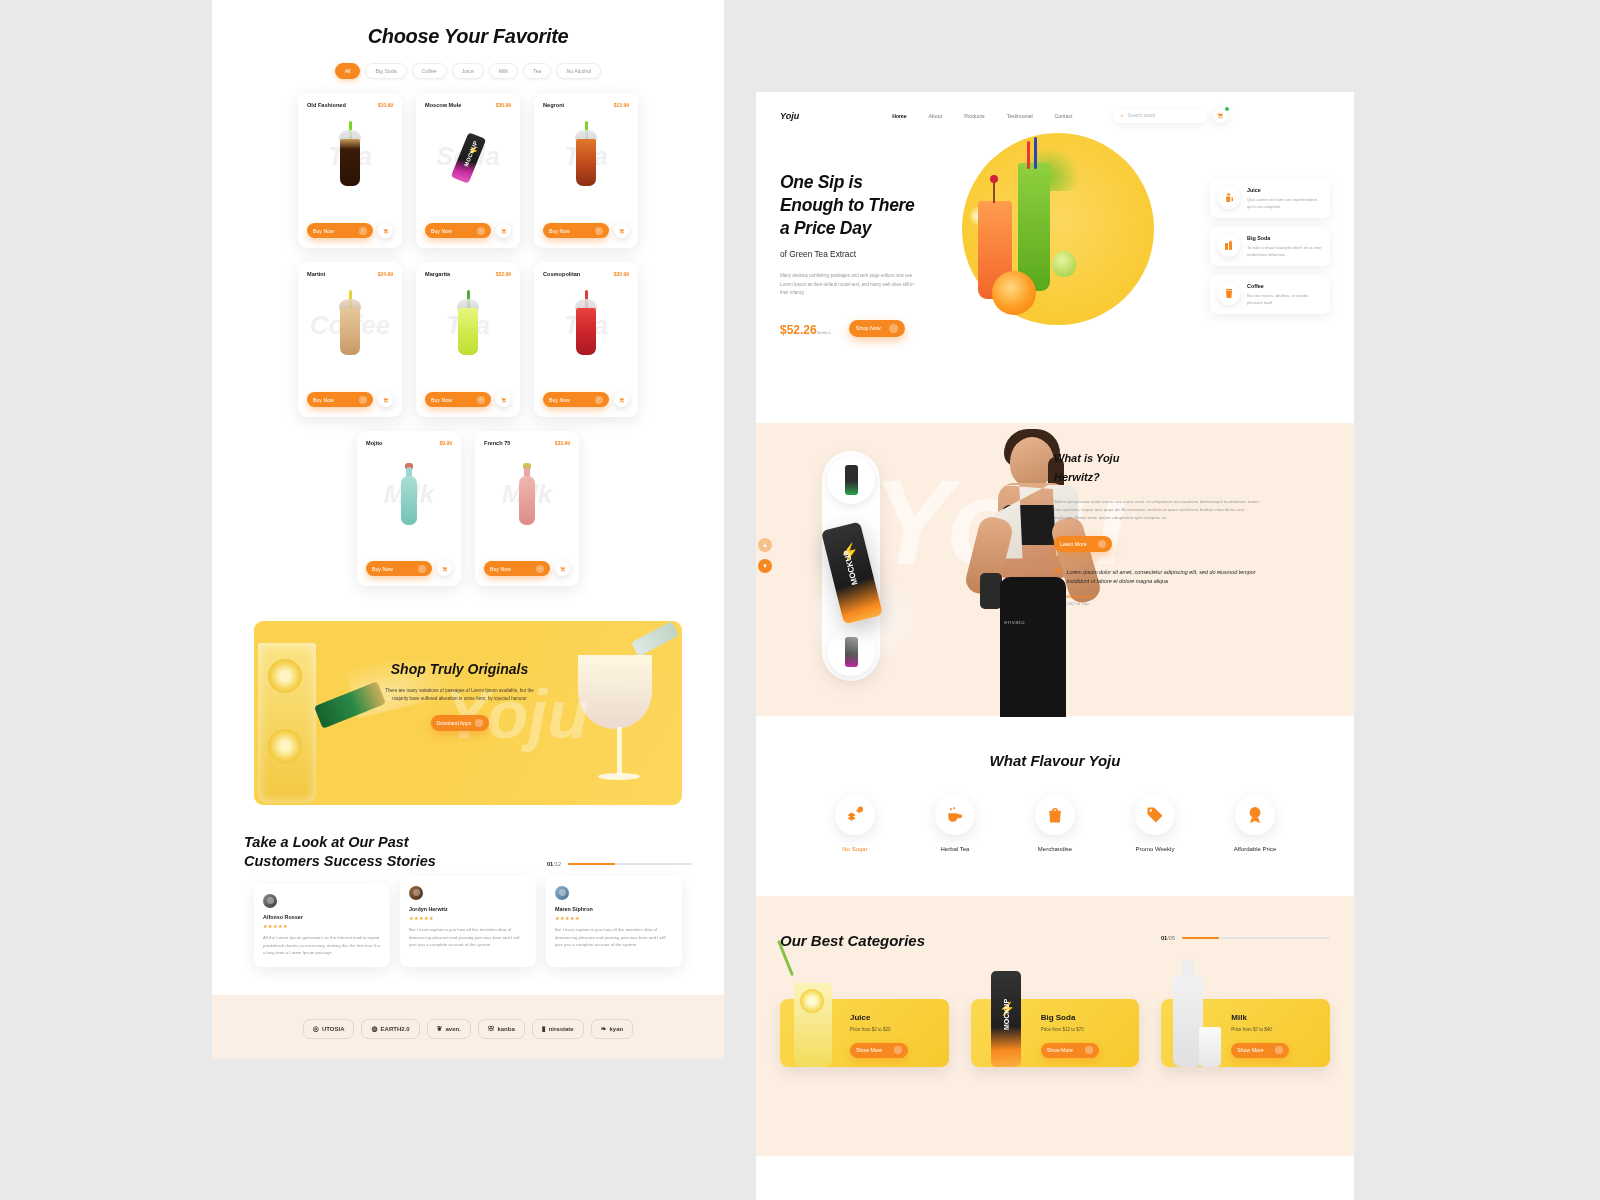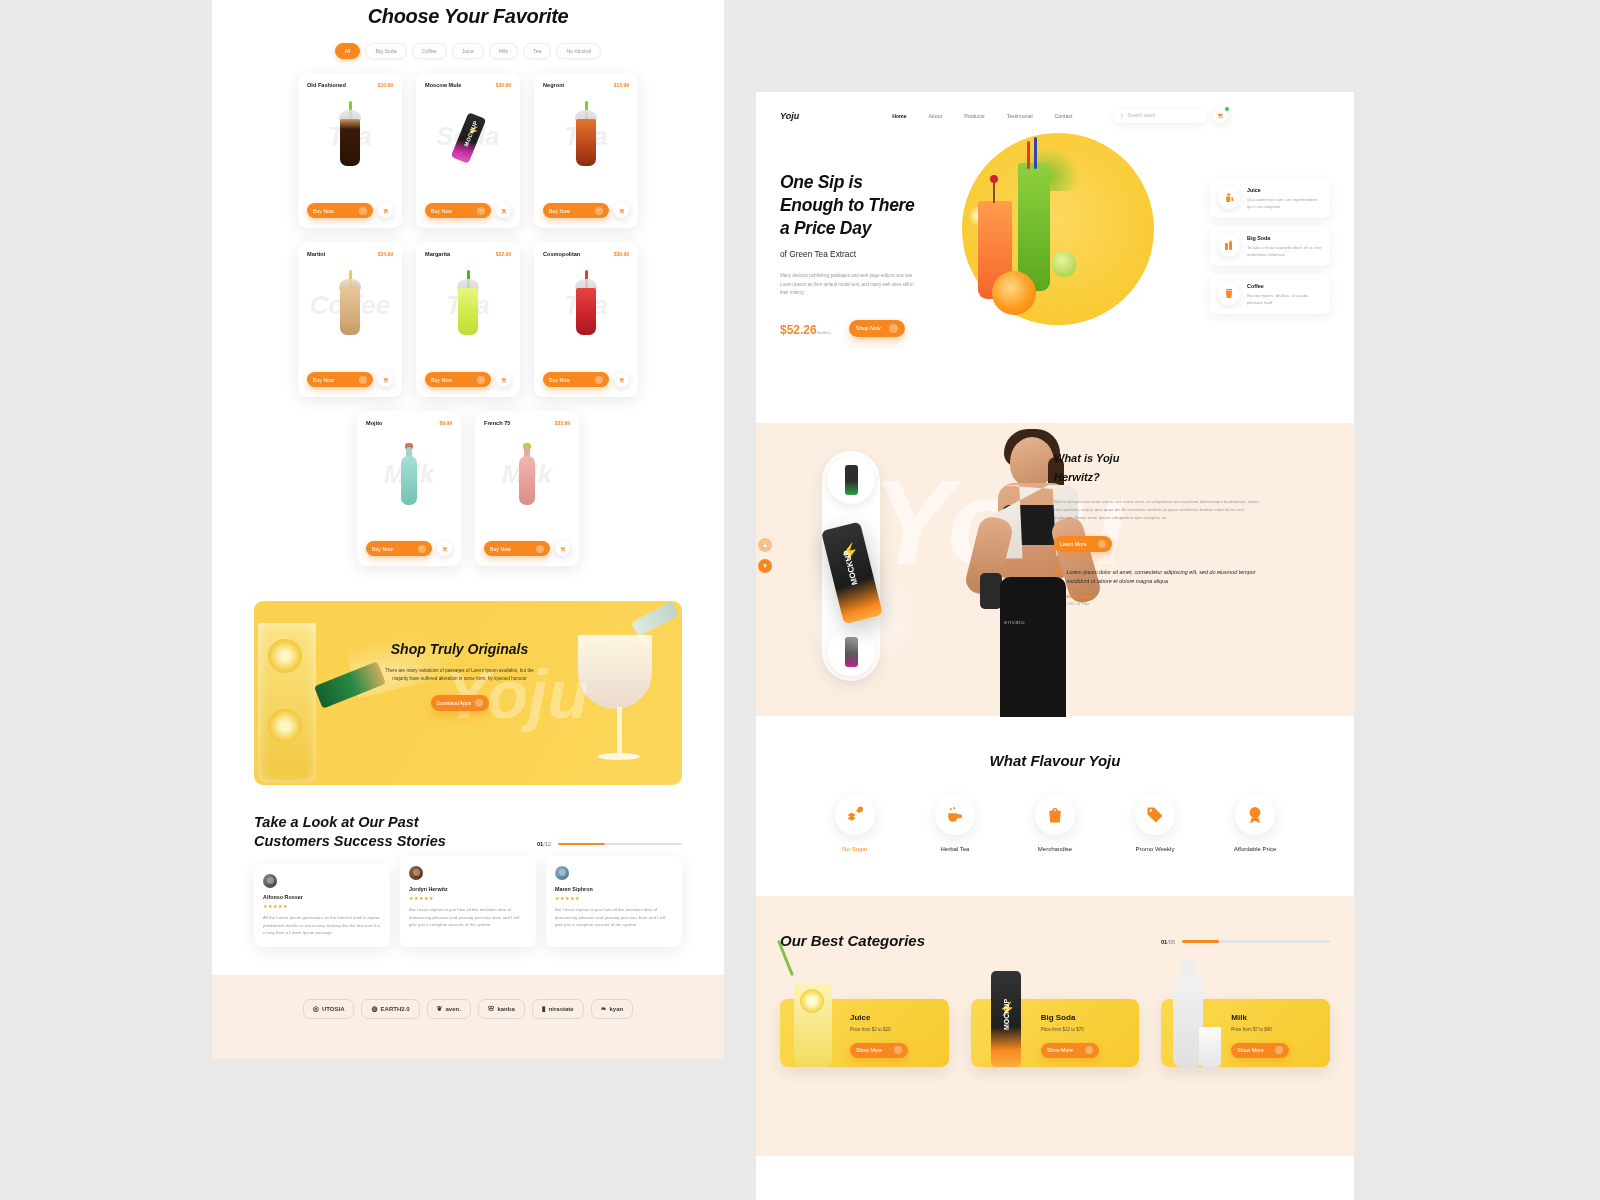--- a/index.html
+++ b/index.html
@@ -10,21 +10,21 @@
     overflow: hidden;
     position: relative;
   }
   .page { position: absolute; background: #fff; overflow: hidden; }
 
   
   #page-left { left: 212px; top: 0; width: 512px; height: 1059px; }
 
   .lp-title {
     text-align: center; font-weight: bold; font-style: italic;
-    font-size: 20px; line-height: 25px; color: #111; padding-top: 4px;
+    font-size: 20px; line-height: 25px; color: #111; padding-top: 24px;
     letter-spacing: -0.3px;
   }
   .filter-row { display: flex; justify-content: center; gap: 5px; margin-top: 14px; }
   .pill {
     font-size: 5.2px; padding: 4px 9px; border-radius: 20px;
     background: #fff; color: #9a9a9a; border: 0.6px solid #ededed;
     box-shadow: 0 1px 3px rgba(0,0,0,0.05); white-space: nowrap;
   }
   .pill.active { background: #f7881f; color: #fff; border-color: #f7881f; box-shadow: 0 2px 5px rgba(247,136,31,0.35); }
 
@@ -92,21 +92,21 @@
   .splash { position:absolute; left:95px; top:28px; width:120px; height:56px;
             background:radial-gradient(ellipse at 20% 70%, rgba(250,230,160,.95) 0%, rgba(250,230,160,0) 62%); transform:rotate(-14deg); }
   .wglass { position:absolute; right:30px; top:34px; width:74px; height:74px; border-radius:0 0 38px 38px;
             background:linear-gradient(180deg, rgba(255,255,255,.82), rgba(230,220,245,.75)); }
   .wstem { position:absolute; right:60px; top:106px; width:5px; height:48px; background:rgba(255,255,255,.75); }
   .wbase { position:absolute; right:42px; top:152px; width:42px; height:7px; border-radius:50%; background:rgba(255,255,255,.8); }
   .pourb { position:absolute; right:4px; top:10px; width:46px; height:16px; border-radius:4px; transform:rotate(-28deg);
            background:linear-gradient(90deg,#dfe9e2,#bfd4c6); }
 
   
-  .sec-head { display:flex; align-items:flex-end; justify-content:space-between; padding: 28px 42px 0; }
+  .sec-head { display:flex; align-items:flex-end; justify-content:space-between; padding: 28px 32px 0; }
   .sec-title { font-size: 14.5px; font-weight: bold; font-style: italic; color:#111; line-height:19px; }
   .counter { display:flex; align-items:center; gap:7px; padding-bottom: 4px; }
   .counter .num { font-size: 5.6px; color:#777; }
   .counter .num b { color:#111; }
   .cbar { width: 124px; height:2.5px; background:#e3e3e3; border-radius:2px; position:relative; }
   .cbar i { position:absolute; left:0; top:0; height:100%; width:38%; background:#f7881f; border-radius:2px; }
   .tm-row { display:flex; gap:10px; padding: 13px 42px 0; }
   .tmcard { flex:1; background:#fff; border-radius:8px; box-shadow:0 4px 16px rgba(0,0,0,0.08); padding:10px 9px; }
   .tmcard.lifted { margin-top:-8px; }
   .avatar { width:14px; height:14px; border-radius:50%; background:linear-gradient(135deg,#8a8a8a,#3a3a3a); position:relative; overflow:hidden; }
@@ -239,21 +239,21 @@
   .ben-h { font-size:15px; font-weight:bold; font-style:italic; color:#111; }
   .ben-row { display:flex; justify-content:center; gap:38px; margin-top:26px; }
   .ben { width: 62px; }
   .bcircle { width:40px; height:40px; border-radius:50%; margin:0 auto; background:#fff;
              box-shadow:0 4px 14px rgba(0,0,0,.09); display:flex; align-items:center; justify-content:center; color:#f7881f; font-size:19px; }
   .ben-label { font-size:6px; color:#2a2a2a; margin-top:11px; }
   .ben.on .ben-label { color:#f7881f; }
 
   
   .cats { background:#fdeee2; padding: 36px 24px 0; min-height: 260px; }
-  .cat-head { display:flex; align-items:flex-end; justify-content:space-between; }
+  .cat-head { display:flex; align-items:center; justify-content:space-between; }
   .cat-h { font-size:15px; font-weight:bold; font-style:italic; color:#111; }
   .cat-row { display:flex; gap:22px; margin-top: 50px; }
   .cat {
     flex:1; height: 68px; border-radius:8px; position:relative;
     background:linear-gradient(135deg,#fbd94f,#f7c92e); box-shadow:0 6px 16px rgba(0,0,0,.09);
   }
   .cat-txt { position:absolute; left: 70px; top: 14px; }
   .cat-name { font-size:8px; color:#1a1a1a; font-weight:600; }
   .cat-price { font-size:4.5px; color:#5c4f2e; margin-top:5px; }
   .show-btn { position:absolute; left:70px; bottom: 9px; width:58px; height:15px; border-radius:9px; background:#f7881f; color:#fff;

